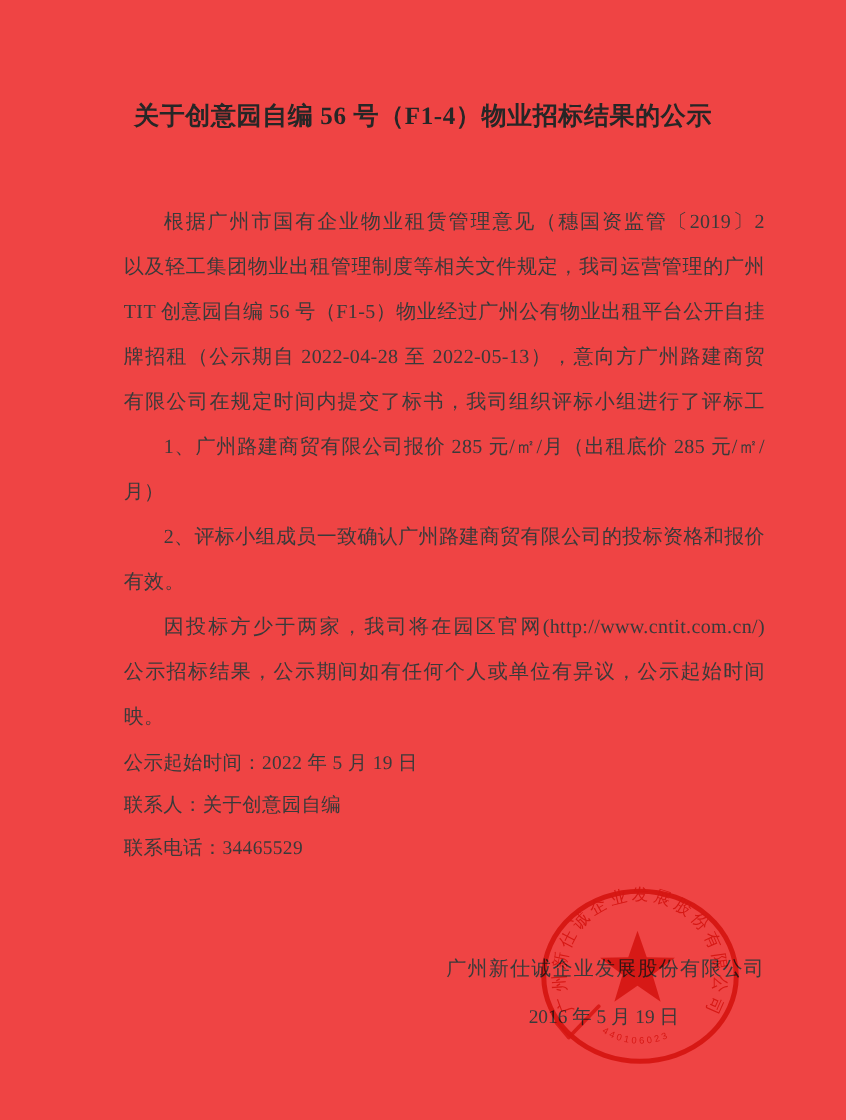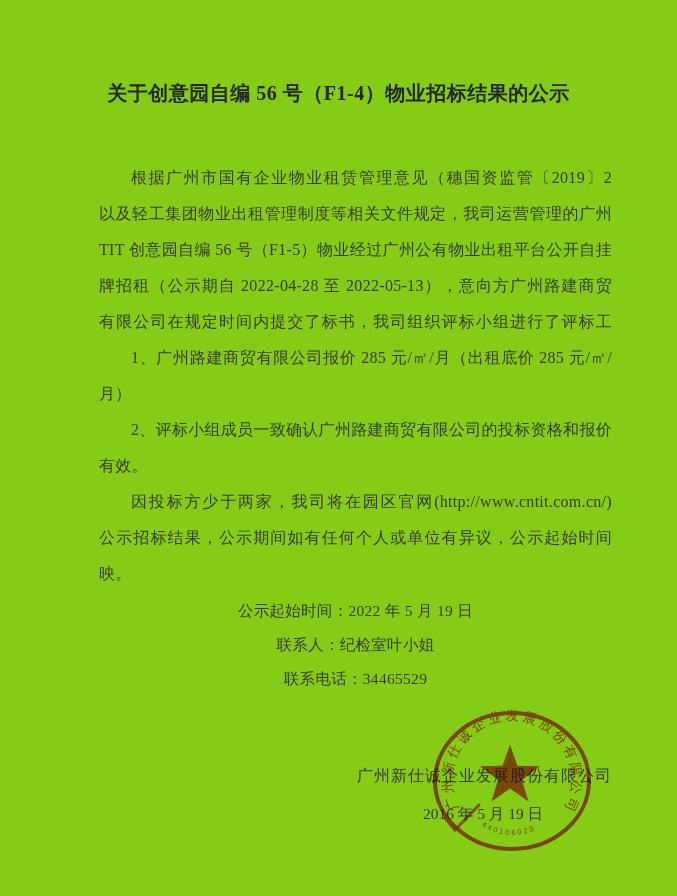--- a/index.html
+++ b/index.html
@@ -5,21 +5,21 @@
   html,body{margin:0;padding:0;}
   body{
     width:677px;height:896px;
     background:#f4f4f2;
     font-family:"Liberation Serif","DejaVu Serif",serif;
     -webkit-font-smoothing:antialiased;
   }
   .page{
     position:relative;
     width:677px;height:896px;
-    background:#84cc16;
+    background:#ef4444;
     overflow:hidden;
     box-sizing:border-box;
     padding:78px 65px 0 99px;
     color:#343434;
   }
   .doc-title{
     margin:0 -65px 52px -99px;
     text-align:center;
     font-size:20px;
     font-weight:bold;
@@ -41,21 +41,21 @@
     color:#3a3a3a;
   }
   .line.indent{
     box-sizing:border-box;
     padding-left:32px;
   }
   .line.last{
     text-align:left;
     text-align-last:left;
   }
-  .contact-block{margin-top:2px;text-align:center;}
+  .contact-block{margin-top:2px;}
   .contact-line{
     height:34px;
     line-height:34px;
     font-size:15.5px;
     letter-spacing:0.3px;
     color:#3a3a3a;
   }
   .signature-block{
     position:absolute;
     left:0;top:762px;
@@ -118,21 +118,21 @@
 
       <div class="line">公示招标结果，公示期间如有任何个人或单位有异议，公示起始时间</div>
 
       <div class="line last">映。</div>
     </div>
 
   <div class="contact-block">
 
       <div class="contact-line">公示起始时间：2022 年 5 月 19 日</div>
 
-      <div class="contact-line">联系人：纪检室叶小姐</div>
+      <div class="contact-line">联系人：关于创意园自编</div>
 
       <div class="contact-line">联系电话：34465529</div>
     </div>
 
   <div class="signature-block">
     <div class="signature-company">广州新仕诚企业发展股份有限公司</div>
     <span class="signature-date">2016 年 5 月 19 日</span>
   </div>
 
   <svg class="seal" viewBox="0 0 170 158" xmlns="http://www.w3.org/2000/svg">

